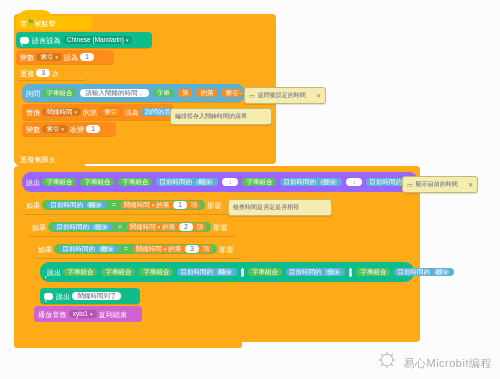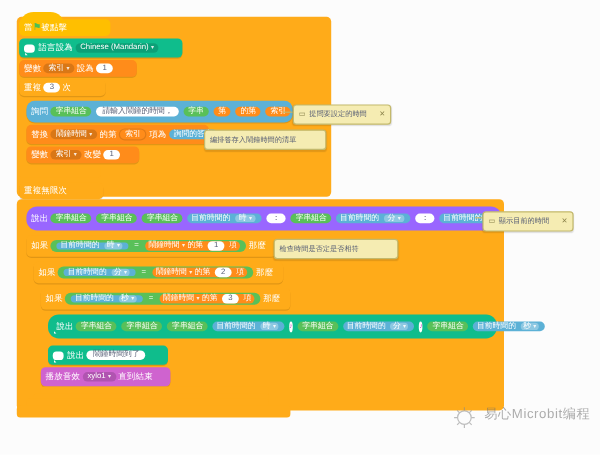--- a/index.html
+++ b/index.html
@@ -43,21 +43,21 @@
   .flag{color:#4cbf56;font-size:8px;}
   .bubble-icon{width:9px;height:7px;background:#fff;border-radius:3px;position:relative;margin-right:3px;}
   .bubble-icon:after{content:"";position:absolute;left:1px;bottom:-2px;
       border-left:2px solid #fff;border-top:2px solid transparent;border-bottom:0;
       border-right:2px solid transparent;}
   .note-icon{width:9px;height:9px;border-radius:50%;background:#fff;color:#cf63cf;
       font-size:6px;display:flex;align-items:center;justify-content:center;margin:0 2px;}
   .carm{position:absolute;border-radius:3px;}
 
   
-  #watermark{position:absolute;right:8px;bottom:20px;display:flex;align-items:flex-start;
+  #watermark{position:absolute;right:8px;bottom:8px;display:flex;align-items:flex-end;
              gap:5px;opacity:.55;margin-top:24px;}
   #watermark .wm-logo{width:22px;height:22px;}
   #watermark .wm-text{font-size:11px;color:#6b6b6b;letter-spacing:.5px;}
 
   .hat{position:absolute;background:#ffbf00;border-radius:4px;}
   .hat:before{content:"";position:absolute;left:0;top:-6px;width:38px;height:12px;
       background:#ffbf00;border-radius:19px 19px 0 0;}
 </style>
 </head>
 <body>

